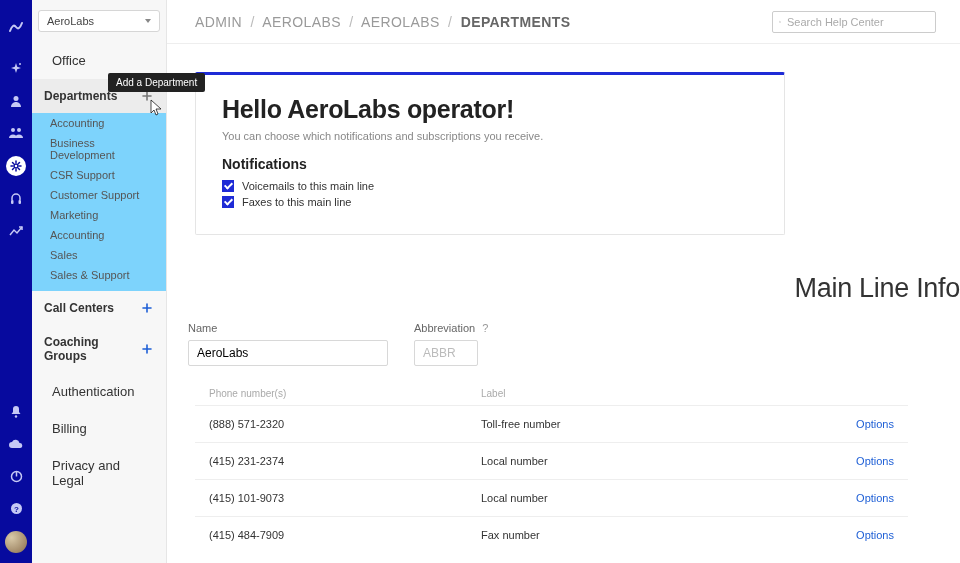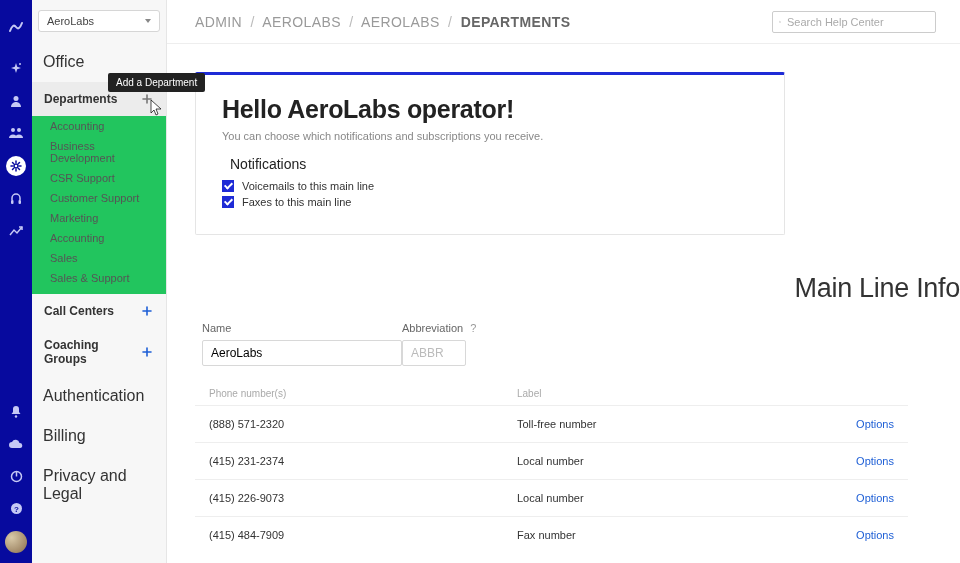--- a/index.html
+++ b/index.html
@@ -67,43 +67,43 @@
     color: #444;
     cursor: pointer;
   }
   .org-select .caret {
     width: 0; height: 0;
     border-left: 3px solid transparent;
     border-right: 3px solid transparent;
     border-top: 4px solid #888;
   }
   .side-item {
-    padding: 11px 11px;
+    padding: 11px 20px;
     color: #333;
-    font-size: 16px;
+    font-size: 13px;
     cursor: pointer;
   }
   .side-group-head {
     padding: 10px 12px;
     display: flex; align-items: center; justify-content: space-between;
     font-weight: 600;
     font-size: 12px;
     cursor: pointer;
   }
   .side-group-head.active-group {
     background: #ececec;
   }
   .add-btn {
     width: 14px; height: 14px;
     display: flex; align-items: center; justify-content: center;
     cursor: pointer;
     color: #888;
   }
   .sub-list {
-    background: #22c55e;
+    background: #7dd3fc;
     padding-bottom: 6px;
   }
   .sub-item {
     padding: 4px 10px 4px 18px;
     font-size: 11px;
     color: #555;
     cursor: pointer;
   }
 
   .tooltip {
@@ -185,24 +185,23 @@
     margin-bottom: 6px;
     letter-spacing: -0.3px;
   }
   .hero-sub {
     font-size: 11px;
     color: #888;
     margin-bottom: 14px;
   }
   .section-h {
     font-size: 14px;
-    font-weight: 400;
+    font-weight: 700;
     color: #222;
     margin-bottom: 8px;
-    margin-left: 8px;
   }
   .chk-row {
     display: flex; align-items: center;
     font-size: 11px;
     color: #333;
     margin-bottom: 4px;
   }
   .chk {
     width: 12px; height: 12px;
     appearance: none;
@@ -225,21 +224,22 @@
   .section-title {
     margin: 38px 0 18px 28px;
     font-size: 27px;
     font-weight: 400;
     color: #333;
     letter-spacing: -0.3px;
     text-align: right;
   }
   .form-row {
     display: flex;
-    margin-left: 35px;
+    margin-left: 21px;
+    gap: 26px;
     margin-bottom: 16px;
   }
   .form-field label {
     display: block;
     font-size: 11px;
     color: #666;
     margin-bottom: 6px;
   }
   .form-field .help {
     color: #999; margin-left: 4px; cursor: help;
@@ -256,21 +256,21 @@
   .fld.abbr { width: 64px; }
   .fld::placeholder { color: #bbb; }
 
   .phone-table { margin-left: 28px; margin-right: 52px; }
   .pt-head {
     display: flex;
     font-size: 10px;
     color: #aaa;
     padding: 6px 14px;
   }
-  .col-num { width: 308px; }
+  .col-num { width: 272px; }
   .col-label { flex: 1; }
   .col-opt { width: 70px; text-align: right; }
   .pt-row {
     display: flex;
     align-items: center;
     border-top: 1px solid #eee;
     padding: 12px 14px;
     font-size: 11px;
     color: #333;
   }
@@ -470,21 +470,21 @@
         <div class="col-num">(888) 571-2320</div>
         <div class="col-label">Toll-free number</div>
         <div class="col-opt opt-link">Options</div>
       </div>
       <div class="pt-row">
         <div class="col-num">(415) 231-2374</div>
         <div class="col-label">Local number</div>
         <div class="col-opt opt-link">Options</div>
       </div>
       <div class="pt-row">
-        <div class="col-num">(415) 226-9073</div>
+        <div class="col-num">(415) 101-9073</div>
         <div class="col-label">Local number</div>
         <div class="col-opt opt-link">Options</div>
       </div>
       <div class="pt-row">
         <div class="col-num">(415) 484-7909</div>
         <div class="col-label">Fax number</div>
         <div class="col-opt opt-link">Options</div>
       </div>
     </div>
   </div>

